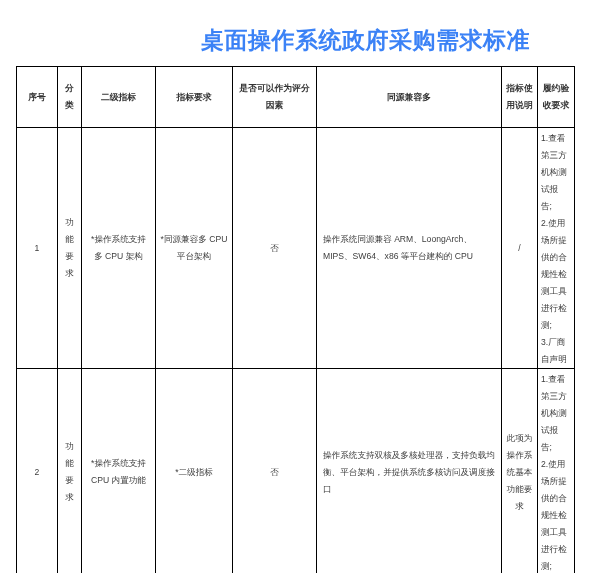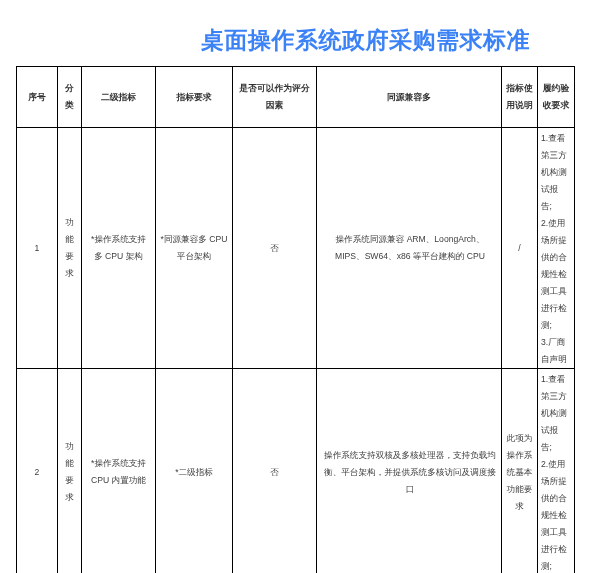--- a/index.html
+++ b/index.html
@@ -46,21 +46,21 @@
   .spec th {
     font-weight: 700;
     color: #333333;
     line-height: 17px;
     font-size: 8.8px;
   }
   tr.header-row { height: 61px; }
   tr.row-1 { height: 226px; }
   tr.row-2 { height: 191px; }
   td.req-cell {
-    text-align: center;
+    text-align: left;
     padding: 0 4px 0 6px;
   }
   td.acc-cell {
     text-align: left;
     vertical-align: top;
     padding: 2px 1px 0 3px;
   }
 </style>
 </head>
 <body>

